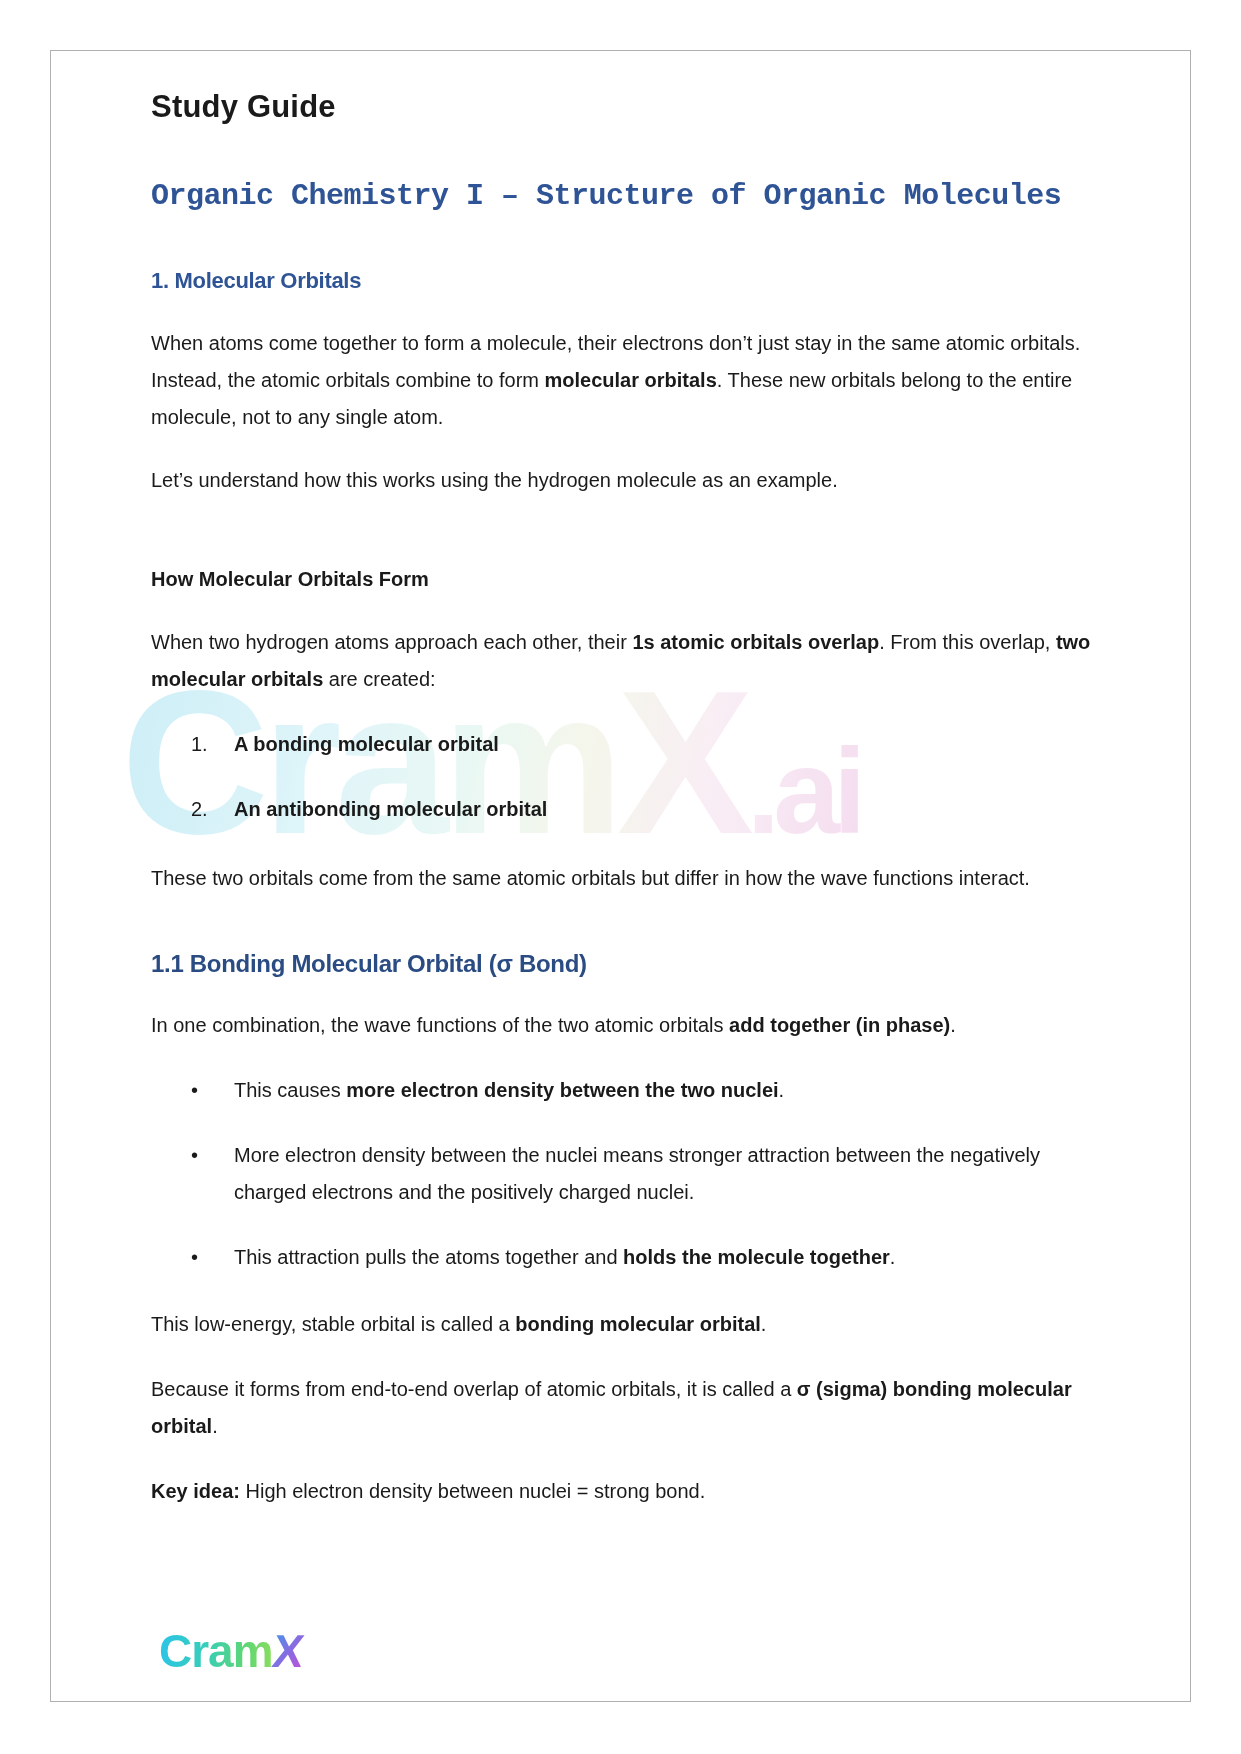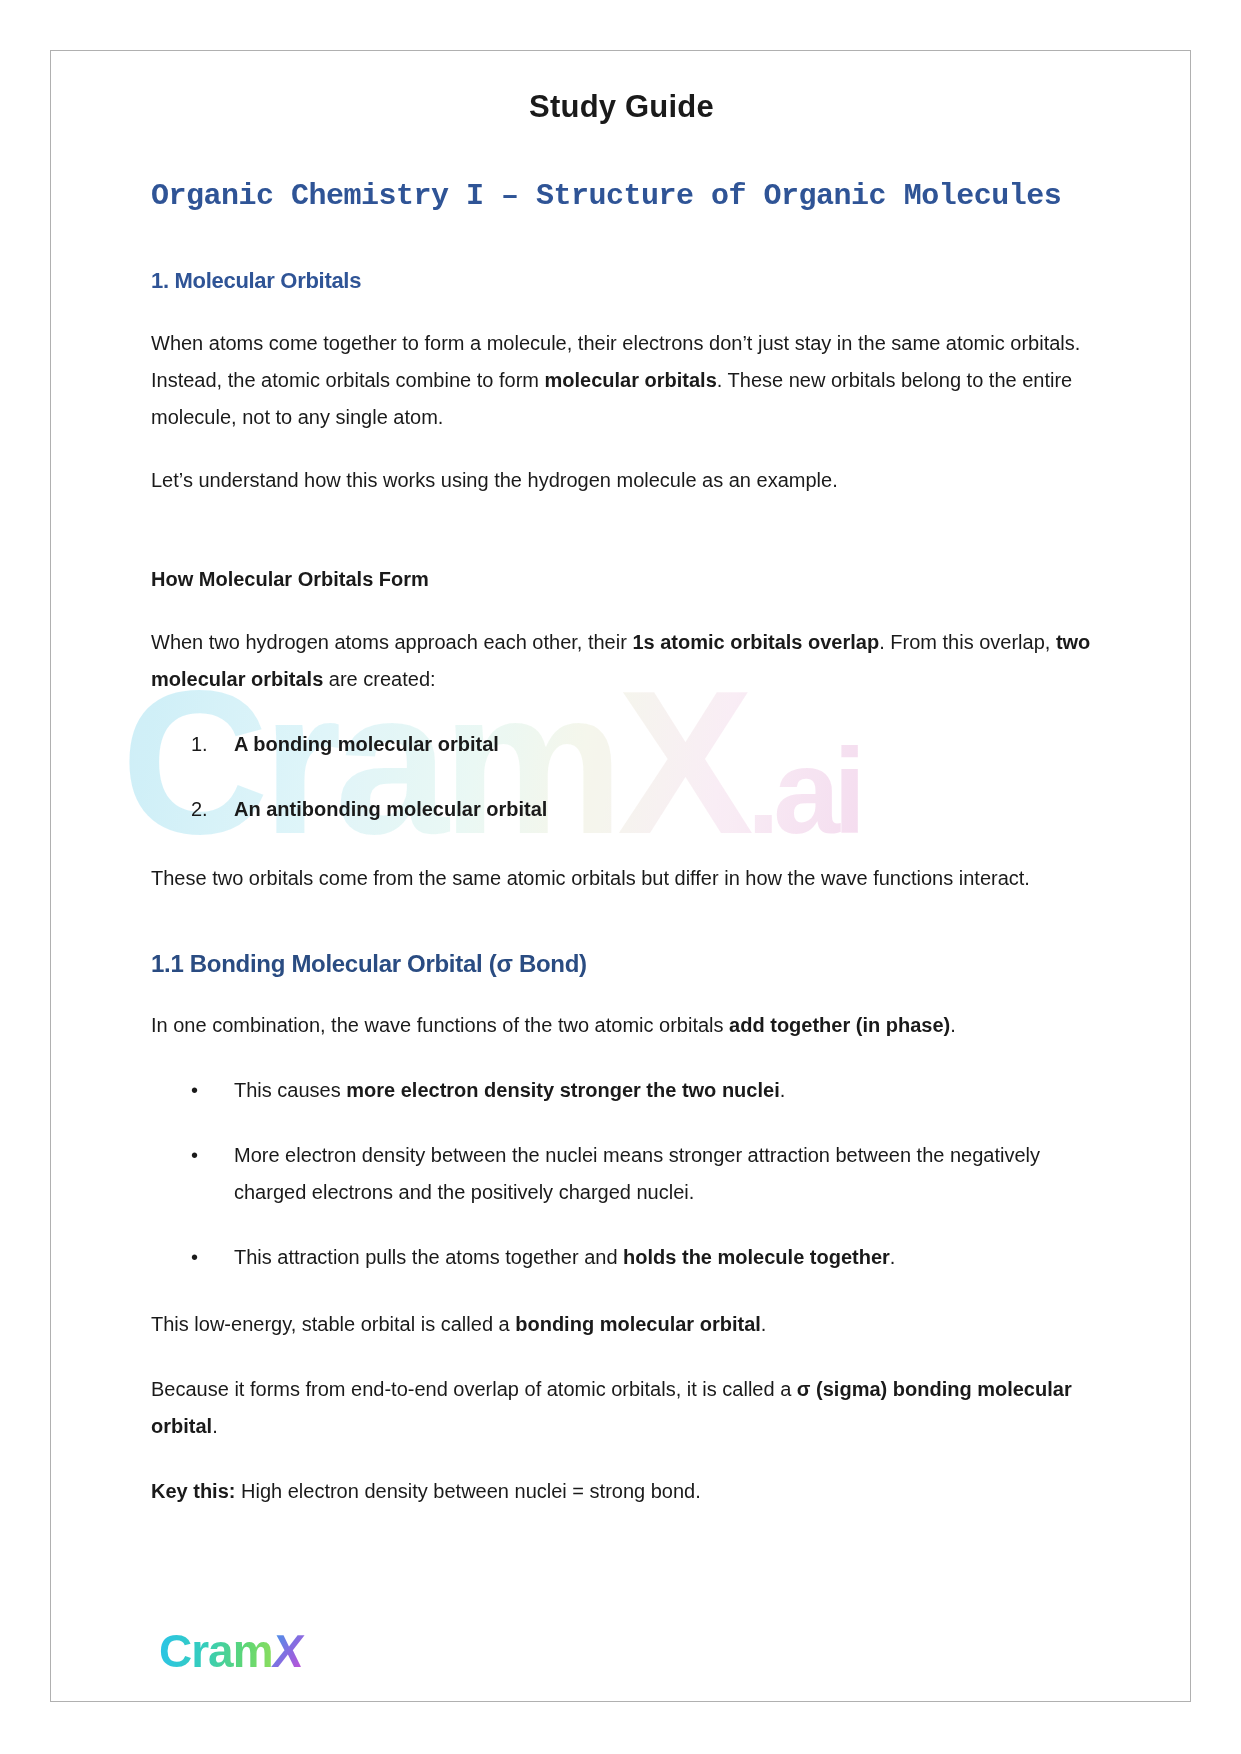--- a/index.html
+++ b/index.html
@@ -37,21 +37,21 @@
     user-select:none;
   }
   .watermark .wm-suffix{font-size:120px;}
   
   .content{
     position:relative;z-index:1;
     padding:38px 98px 0 100px;
   }
   .header{
     font-size:31px;font-weight:bold;
-    text-align:center;
+    text-align:left;
     letter-spacing:0.2px;
     line-height:36px;
   }
   .doc-title{
     margin:50px 0 0 0;
     font-size:30px;font-weight:bold;
     letter-spacing:-0.5px;
     color:var(--accent-blue, #2F5496);
     line-height:42px;
     font-family:Liberation Mono, monospace;
@@ -158,34 +158,34 @@
 
       <p style="margin-top:32px;">These two orbitals come from the same atomic orbitals but differ in how the wave functions interact.</p>
 
       <h2 class="subsec-heading">1.1 Bonding Molecular Orbital (σ Bond)</h2>
 
       <p>In one combination, the wave functions of the two atomic orbitals <b>add together (in phase)</b>.</p>
 
       <ul class="doc-list">
         <li>
           <span class="marker">•</span>
-          <span class="li-text">This causes <b>more electron density stronger the two nuclei</b>.</span>
+          <span class="li-text">This causes <b>more electron density between the two nuclei</b>.</span>
         </li>
         <li>
           <span class="marker">•</span>
           <span class="li-text">More electron density between the nuclei means stronger attraction between the negatively charged electrons and the positively charged nuclei.</span>
         </li>
         <li>
           <span class="marker">•</span>
           <span class="li-text">This attraction pulls the atoms together and <b>holds the molecule together</b>.</span>
         </li>
       </ul>
 
       <p style="margin-top:30px;">This low-energy, stable orbital is called a <b>bonding molecular orbital</b>.</p>
       <p style="margin-top:28px;">Because it forms from end-to-end overlap of atomic orbitals, it is called a <b>σ (sigma) bonding molecular orbital</b>.</p>
-      <p style="margin-top:28px;"><b>Key this:</b> High electron density between nuclei = strong bond.</p>
+      <p style="margin-top:28px;"><b>Key idea:</b> High electron density between nuclei = strong bond.</p>
 
     </div>
 
     <div class="footer-logo"><span class="logo-cram">Cram</span><span class="logo-x">X</span></div>
 
   </div>
 </div>
 
 </body></html>

